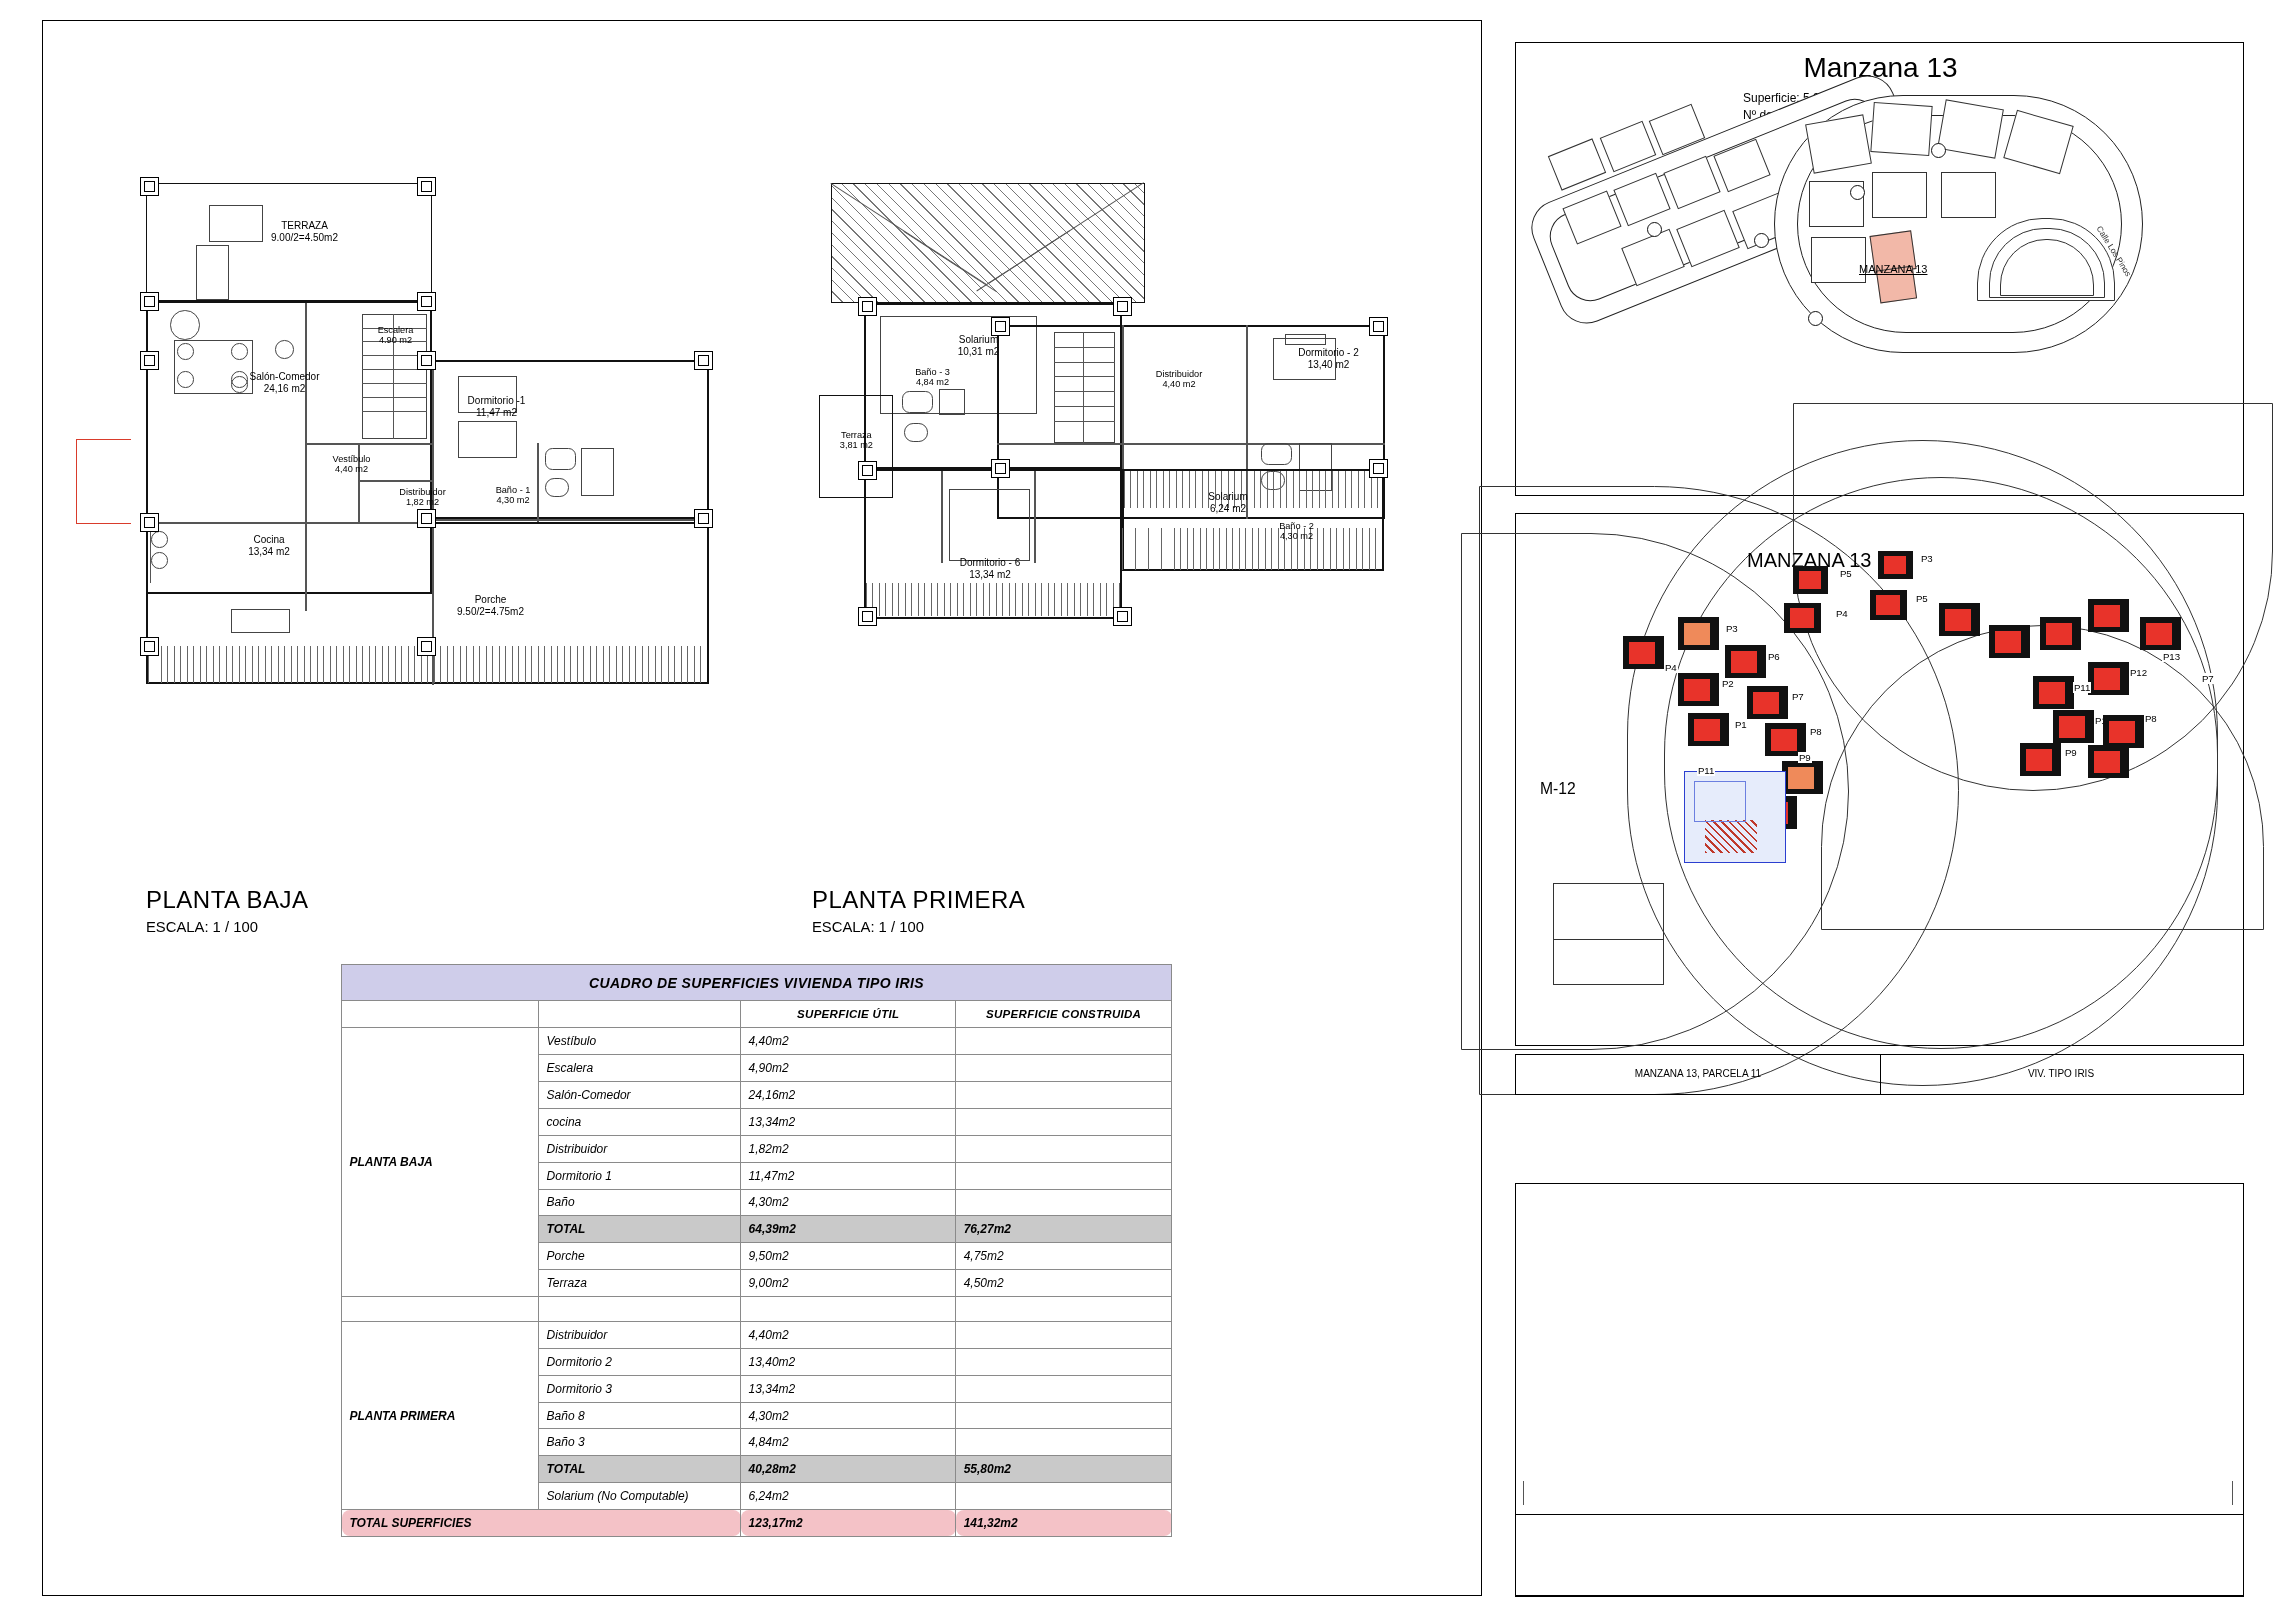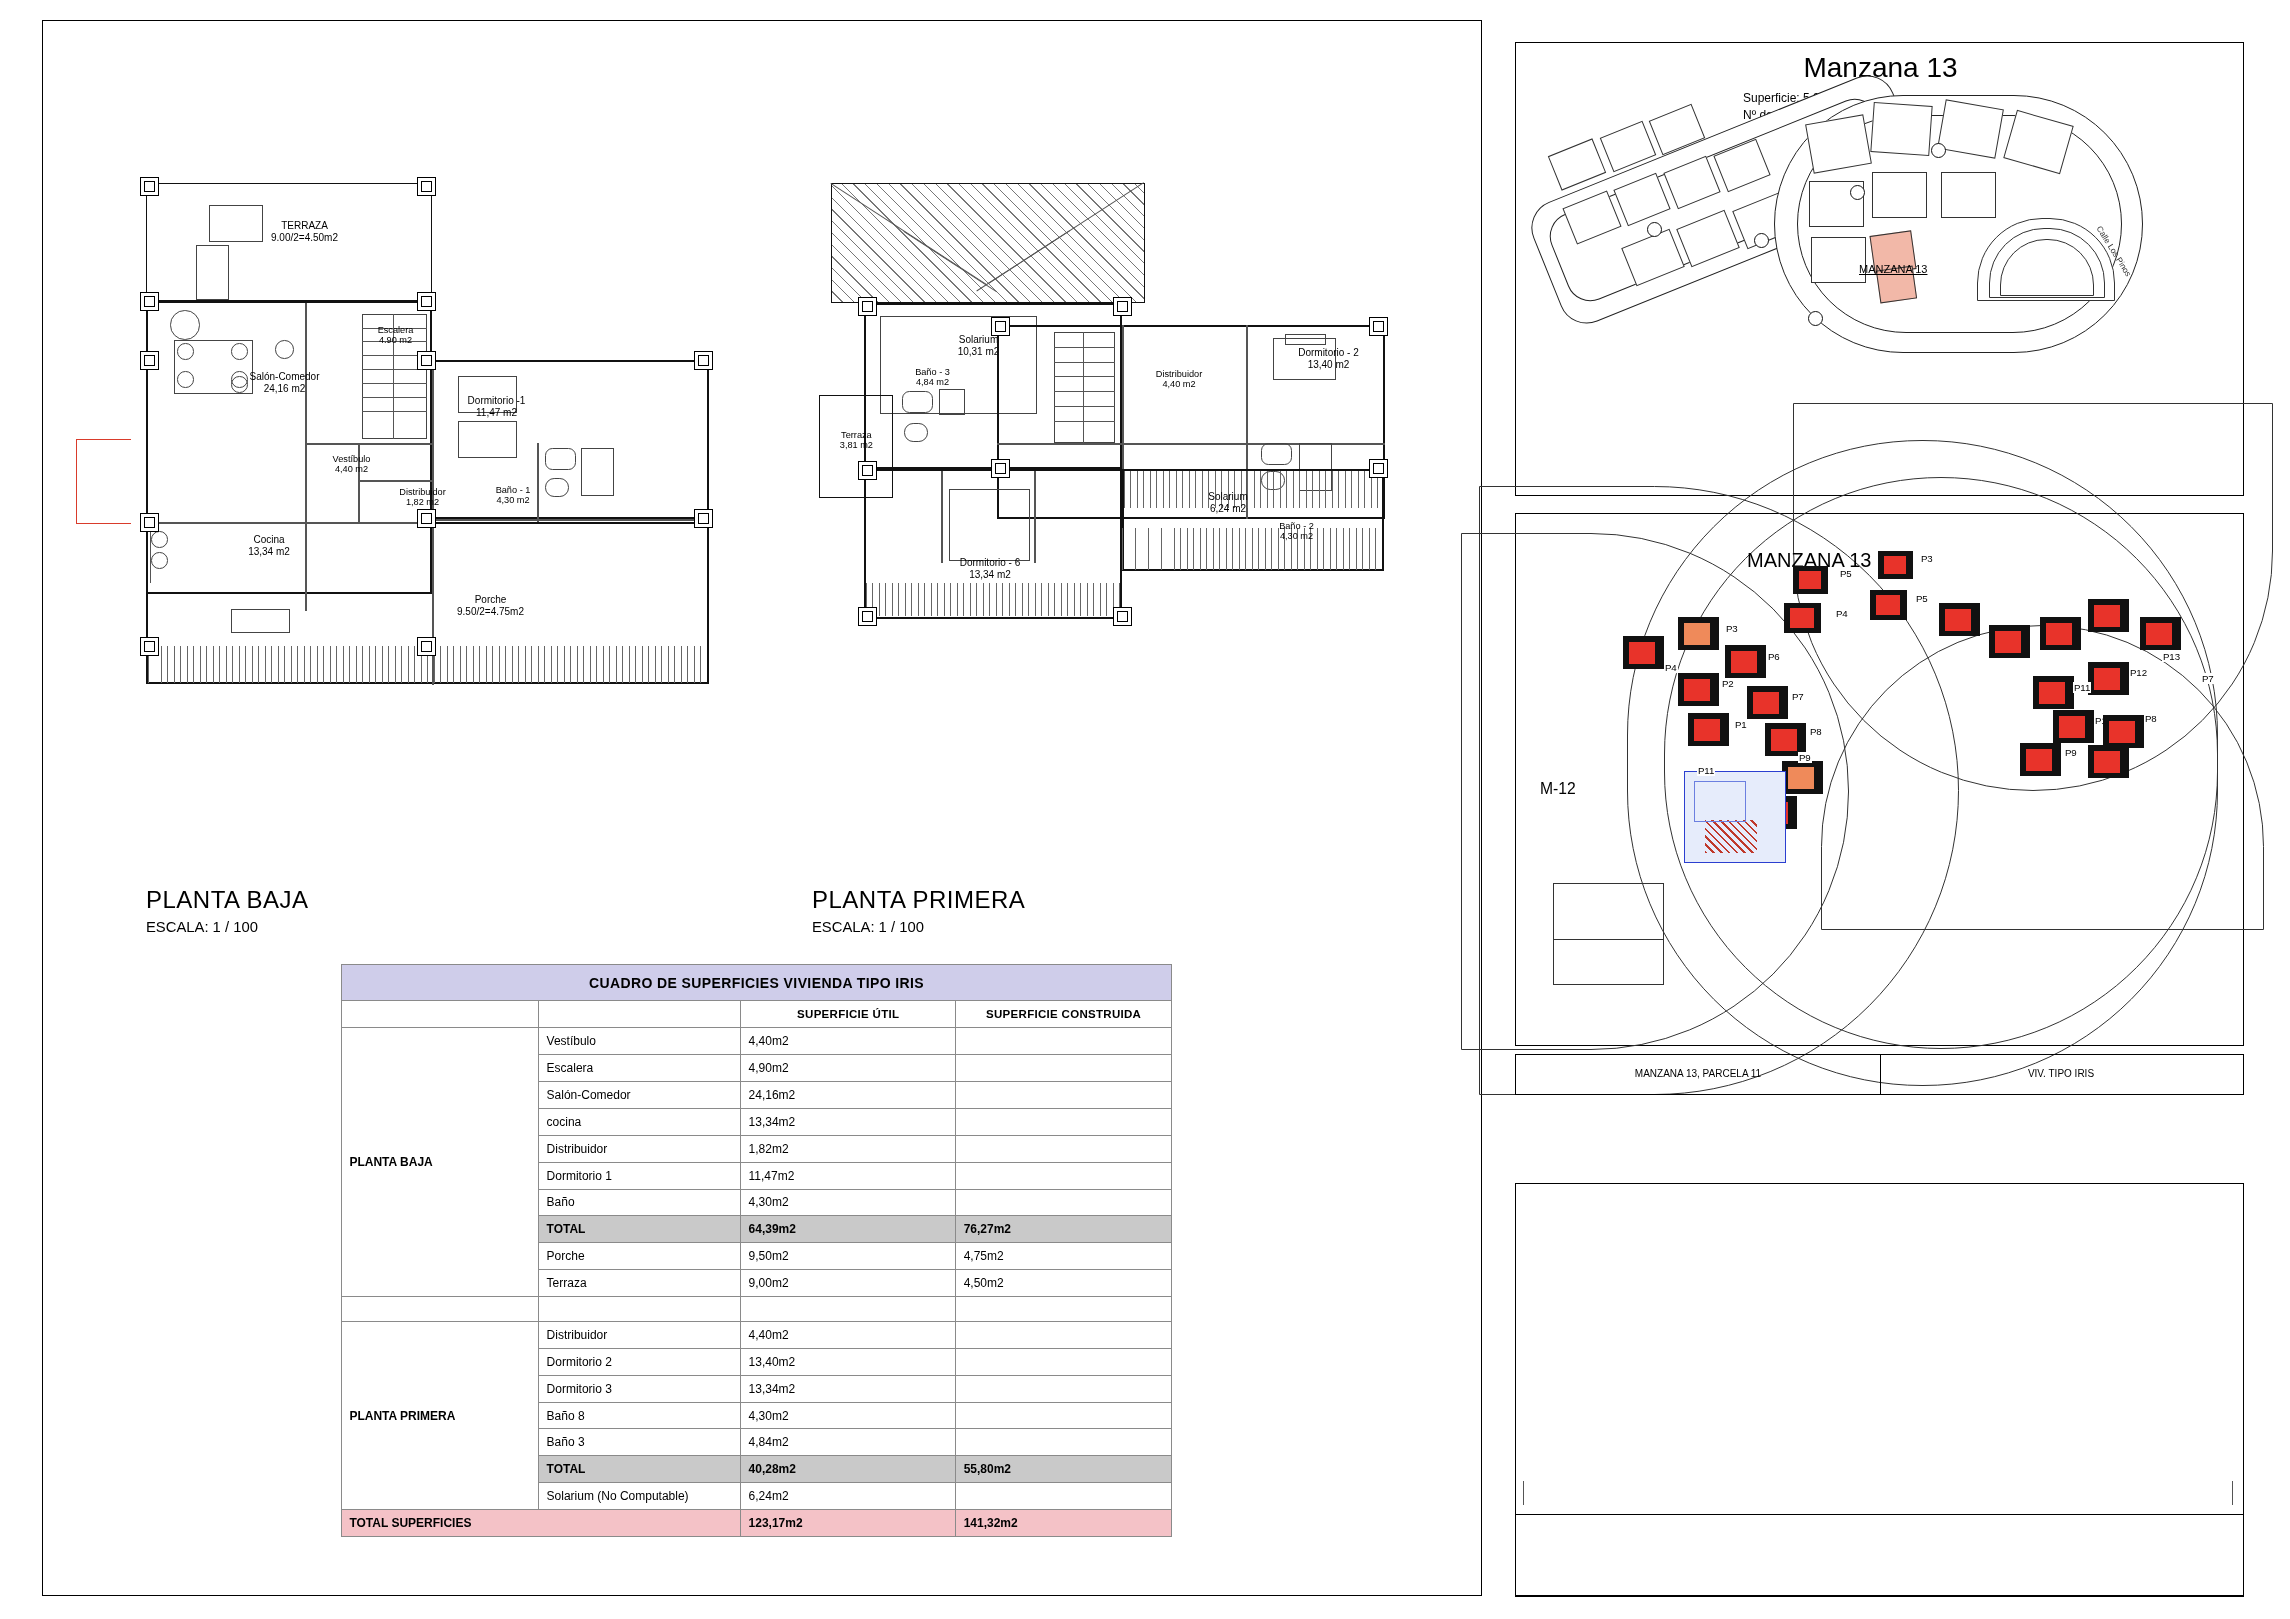--- a/index.html
+++ b/index.html
@@ -29,30 +29,30 @@
   .hatchd{position:absolute;background:repeating-linear-gradient(45deg,#777 0 0.9px,transparent 0.9px 8.3px);}
   .roofl{position:absolute;background:#555;transform-origin:0 0;height:0.9px;}
 
   .lbl{position:absolute;font-size:10px;line-height:12px;text-align:center;color:#000;white-space:pre-line;}
   .lbl.sm{font-size:9.2px;line-height:10px;}
 
   .plantitle{position:absolute;font-size:24px;letter-spacing:0.5px;}
   .plansub{position:absolute;font-size:14.8px;}
 
   
-  #table-wrap{position:absolute;left:341px;top:964px;width:831px;}
+  #table-wrap{position:absolute;left:341px;top:964px;width:831px;font-style:italic;}
   table{border-collapse:collapse;width:831px;font-size:12px;}
   table td,table th{border:0.9px solid #8a8a8a;padding:3.7px 7.4px;height:18.5px;}
   .t-title{background:#cfcdea;text-align:center;font-weight:bold;font-size:14px;letter-spacing:0.4px;height:28px;}
   .t-head{background:#fff;text-align:center;font-weight:bold;font-size:11.5px;letter-spacing:0.3px;}
   .t-side{font-weight:bold;font-size:12px;text-align:left;vertical-align:middle;width:194px;}
   .t-room{text-align:left;width:198px;}
   .t-num{text-align:left;width:212px;}
   .t-total{background:#c9c9c9;font-weight:bold;}
-  .t-grand{background:#f4c2c7;font-weight:bold;}
+  .t-grand{background:#f4c2c7;font-weight:bold;border-radius:8px;}
   .t-empty{height:16.6px;}
   .keysub{position:absolute;font-size:12px;line-height:14.8px;}
 
   .kmap{position:absolute;left:0;top:0;width:729px;height:454px;}
   .road{position:absolute;border:0.9px solid #222;box-sizing:border-box;background:#fff;border-radius:37px;}
   .node{position:absolute;width:13px;height:13px;border:1.8px solid #111;border-radius:50%;background:#fff;}
   .plot{position:absolute;border:0.9px solid #333;box-sizing:border-box;background:#fff;}
   .plot.hl{background:#f2b8a8;}
   .ktxt{position:absolute;font-size:11px;}
 

